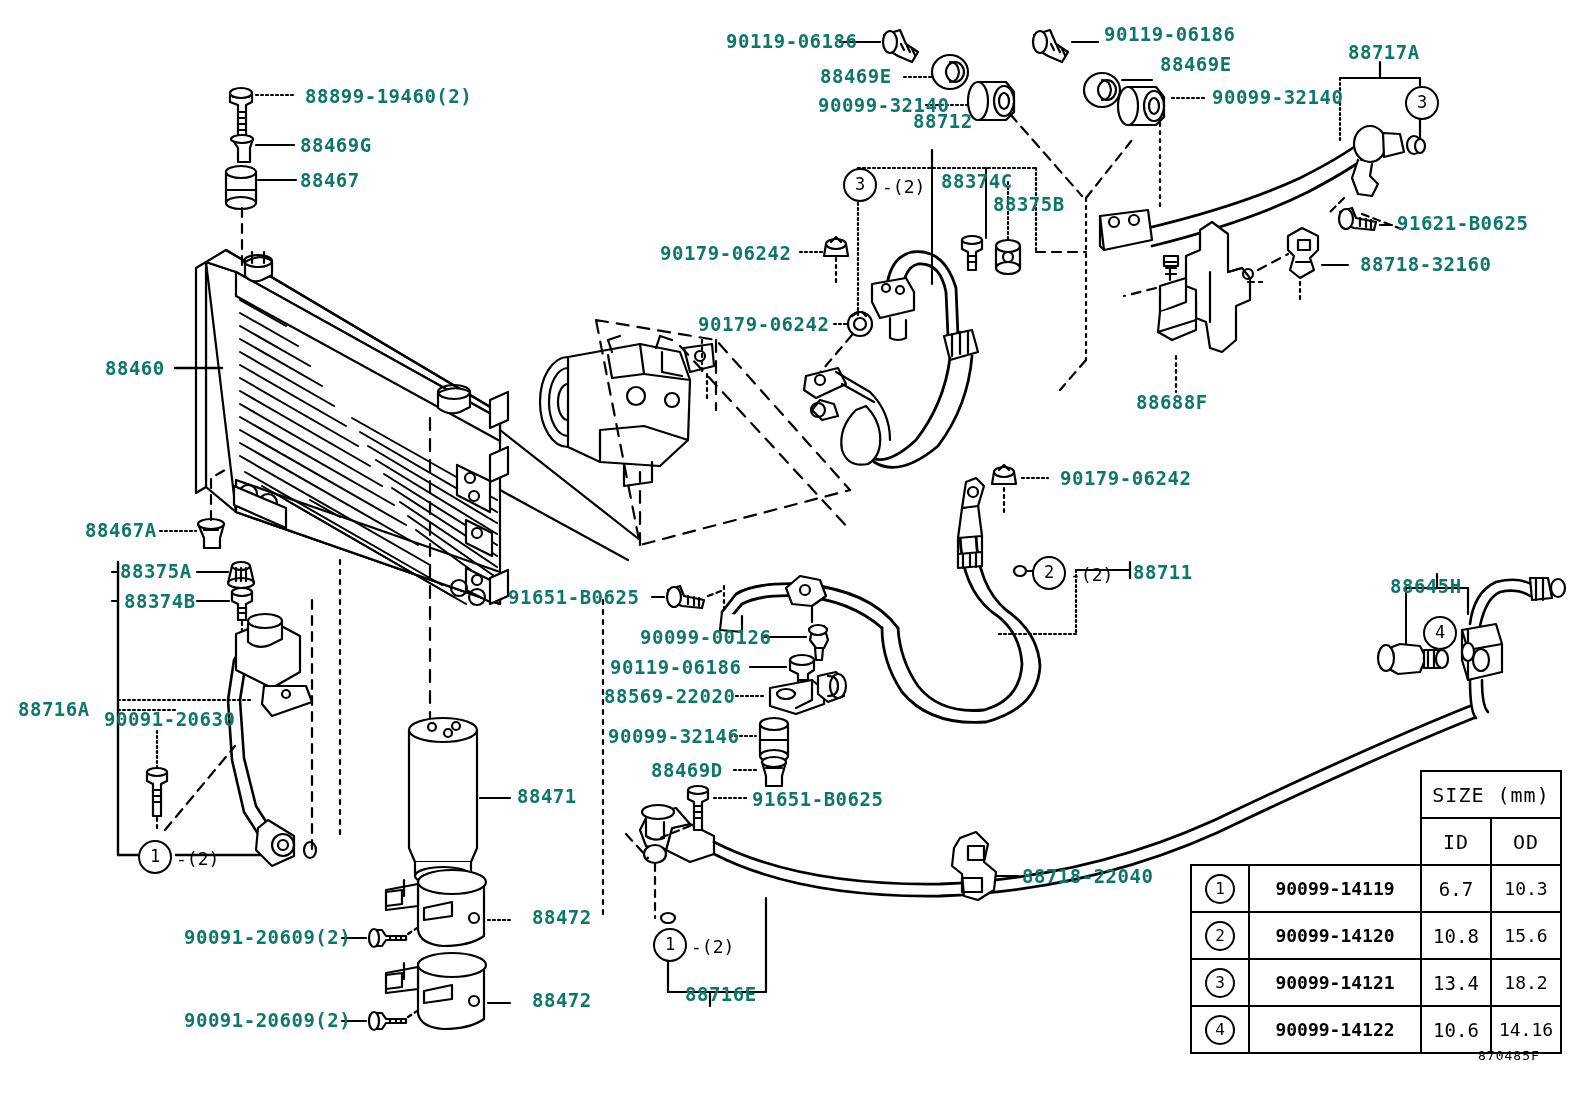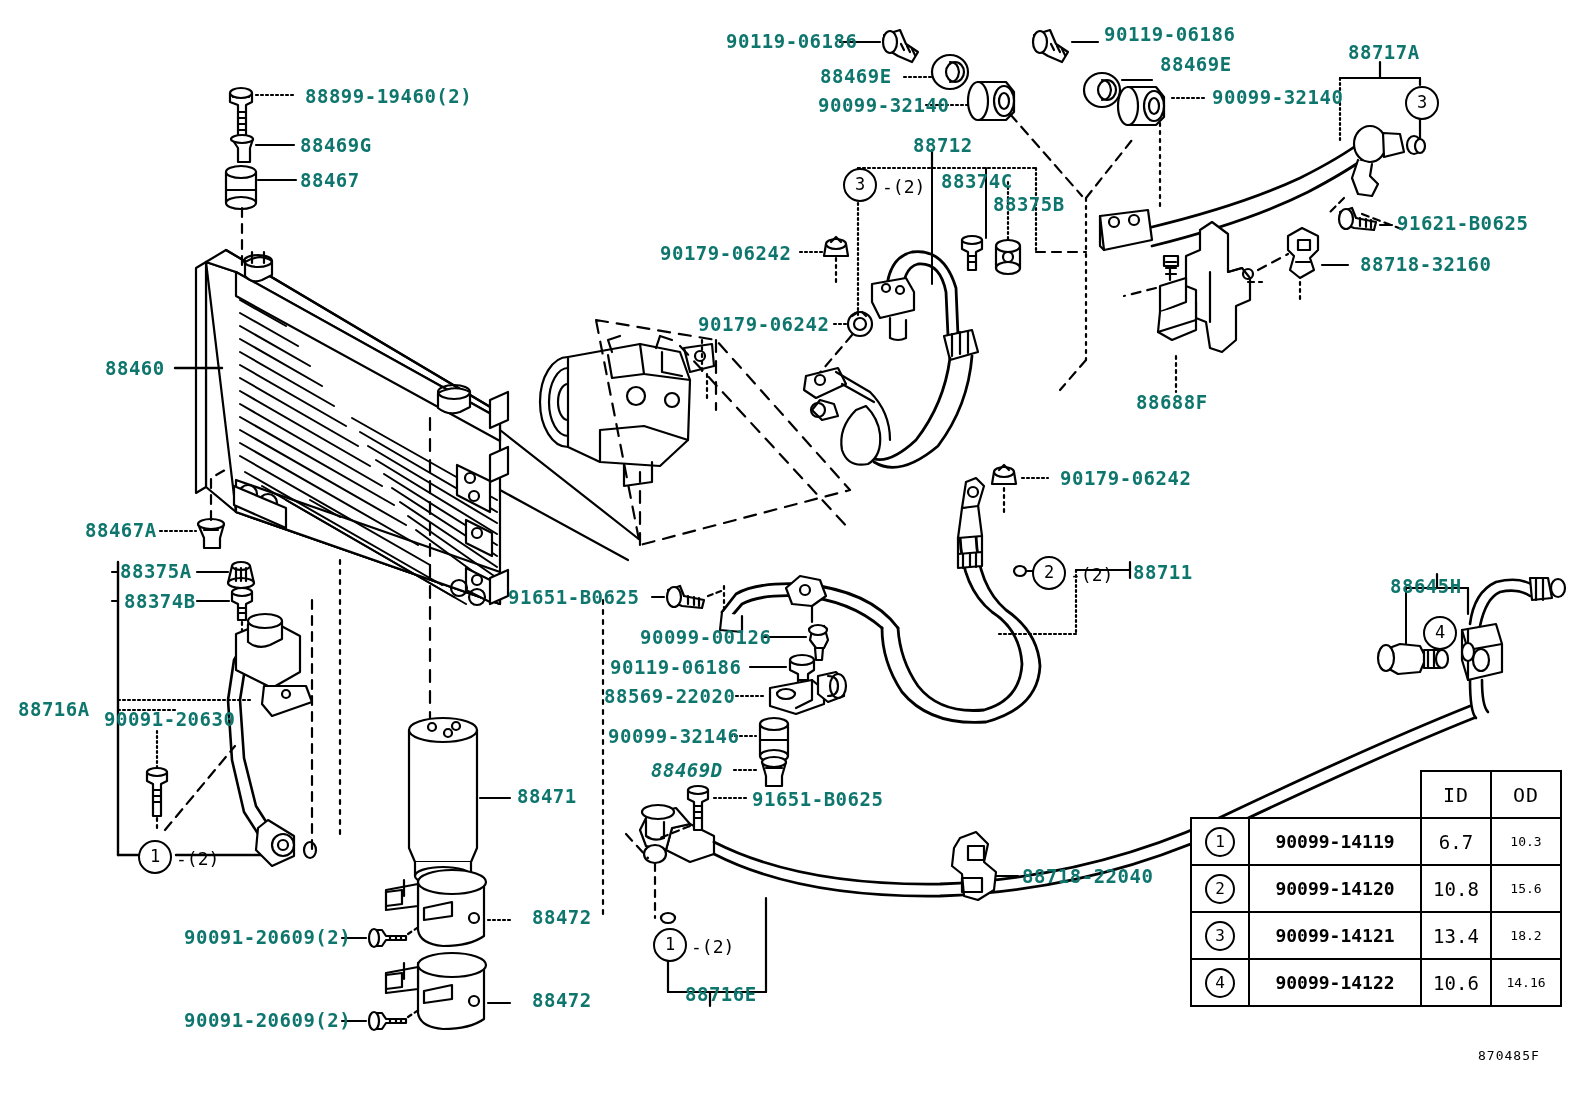--- a/index.html
+++ b/index.html
@@ -48,21 +48,21 @@
     font-size: 18px;
     color: #000;
     padding: 0;
     height: 45px;
     background: #fff;
   }
   #size-table .hdr-blank { border: none; background: transparent; }
   #size-table .c-idx { width: 56px; }
   #size-table .c-part { width: 170px; font-size: 18px; }
   #size-table .c-id { width: 68px; font-weight: normal; font-size: 19px;}
-  #size-table .c-od { width: 68px; font-weight: normal; font-size: 13px;}
+  #size-table .c-od { width: 68px; font-weight: normal; font-size: 18px;}
   #size-table .sizehdr { font-size: 20px; letter-spacing: 1px; font-weight: normal;}
   #size-table .subhdr { font-weight: normal; font-size: 20px; letter-spacing: 1px;}
   .circnum {
     display: inline-block;
     width: 26px; height: 26px;
     line-height: 25px;
     border: 2px solid #000;
     border-radius: 50%;
     font-size: 16px;
     font-weight: normal;
@@ -665,21 +665,21 @@
   <div class="lbl" style="left:104px; top:710px;">90091-20630</div>
   <div class="lbl" style="left:184px; top:928px;">90091-20609(2)</div>
   <div class="lbl" style="left:184px; top:1011px;">90091-20609(2)</div>
   <div class="lbl" style="left:517px; top:787px;">88471</div>
   <div class="lbl" style="left:532px; top:908px;">88472</div>
   <div class="lbl" style="left:532px; top:991px;">88472</div>
 
   <div class="lbl" style="left:726px; top:32px;">90119-06186</div>
   <div class="lbl" style="left:820px; top:67px;">88469E</div>
   <div class="lbl" style="left:818px; top:96px;">90099-32140</div>
-  <div class="lbl" style="left:913px; top:136px;">88712</div>
+  <div class="lbl" style="left:913px; top:112px;">88712</div>
   <div class="lbl" style="left:941px; top:172px;">88374C</div>
   <div class="lbl" style="left:993px; top:195px;">88375B</div>
   <div class="lbl" style="left:660px; top:244px;">90179-06242</div>
   <div class="lbl" style="left:698px; top:315px;">90179-06242</div>
 
   <div class="lbl" style="left:1104px; top:25px;">90119-06186</div>
   <div class="lbl" style="left:1160px; top:55px;">88469E</div>
   <div class="lbl" style="left:1212px; top:88px;">90099-32140</div>
   <div class="lbl" style="left:1348px; top:43px;">88717A</div>
   <div class="lbl" style="left:1397px; top:214px;">91621-B0625</div>
@@ -688,21 +688,21 @@
 
   <div class="lbl" style="left:1060px; top:469px;">90179-06242</div>
   <div class="lbl" style="left:1133px; top:563px;">88711</div>
   <div class="lbl" style="left:1390px; top:577px;">88645H</div>
 
   <div class="lbl" style="left:508px; top:588px;">91651-B0625</div>
   <div class="lbl" style="left:640px; top:628px;">90099-00126</div>
   <div class="lbl" style="left:610px; top:658px;">90119-06186</div>
   <div class="lbl" style="left:604px; top:687px;">88569-22020</div>
   <div class="lbl" style="left:608px; top:727px;">90099-32146</div>
-  <div class="lbl" style="left:651px; top:761px;font-style:italic;">88469D</div>
+  <div class="lbl" style="left:651px; top:761px;">88469D</div>
   <div class="lbl" style="left:752px; top:790px;">91651-B0625</div>
   <div class="lbl" style="left:1022px; top:867px;">88718-22040</div>
   <div class="lbl" style="left:685px; top:985px;">88716E</div>
 
   <div class="cnum-float" style="left:843px; top:168px;">3</div>
   <div class="qty" style="left:882px; top:176px;">-(2)</div>
 
   <div class="cnum-float" style="left:1405px; top:86px;">3</div>
 
   <div class="cnum-float" style="left:1032px; top:556px;">2</div>
@@ -711,20 +711,25 @@
   <div class="cnum-float" style="left:1423px; top:616px;">4</div>
 
   <div class="cnum-float" style="left:138px; top:840px;">1</div>
   <div class="qty" style="left:176px; top:848px;">-(2)</div>
 
   <div class="cnum-float" style="left:653px; top:928px;">1</div>
   <div class="qty" style="left:691px; top:936px;">-(2)</div>
 
   <table id="size-table">
     <tbody>
+      <tr>
+        <td class="hdr-blank c-idx"></td>
+        <td class="hdr-blank c-part"></td>
+        <td class="sizehdr" colspan="2">SIZE (mm)</td>
+      </tr>
       <tr>
         <td class="hdr-blank c-idx"></td>
         <td class="hdr-blank c-part"></td>
         <td class="subhdr c-id">ID</td>
         <td class="subhdr c-od">OD</td>
       </tr>
       <tr>
         <td class="c-idx"><span class="circnum">1</span></td>
         <td class="c-part">90099-14119</td>
         <td class="c-id">6.7</td>

